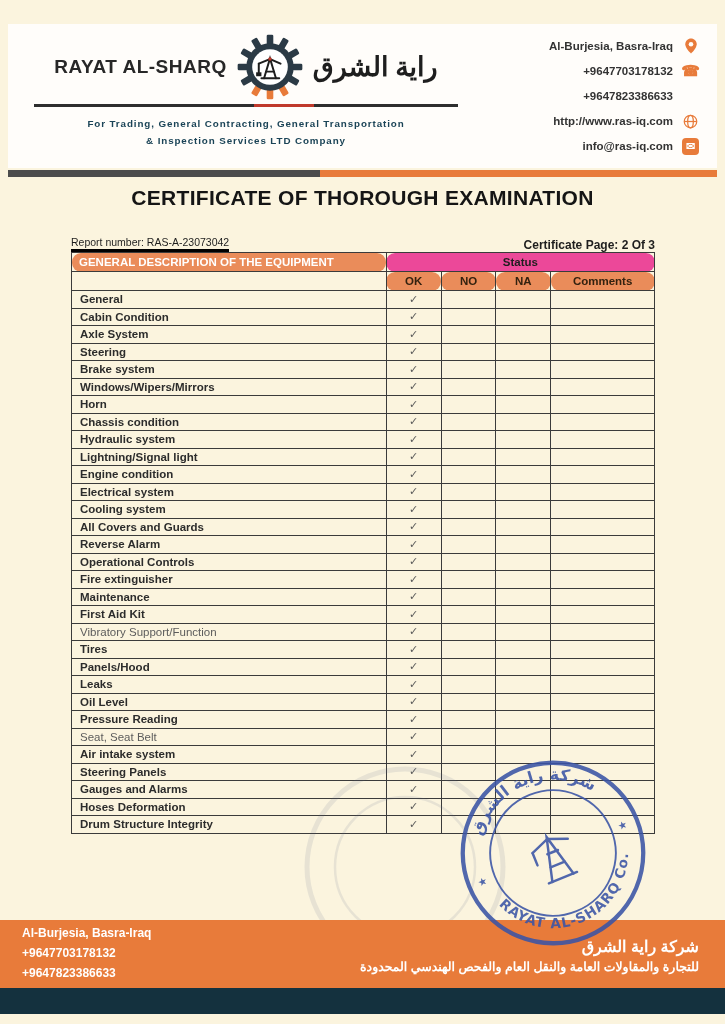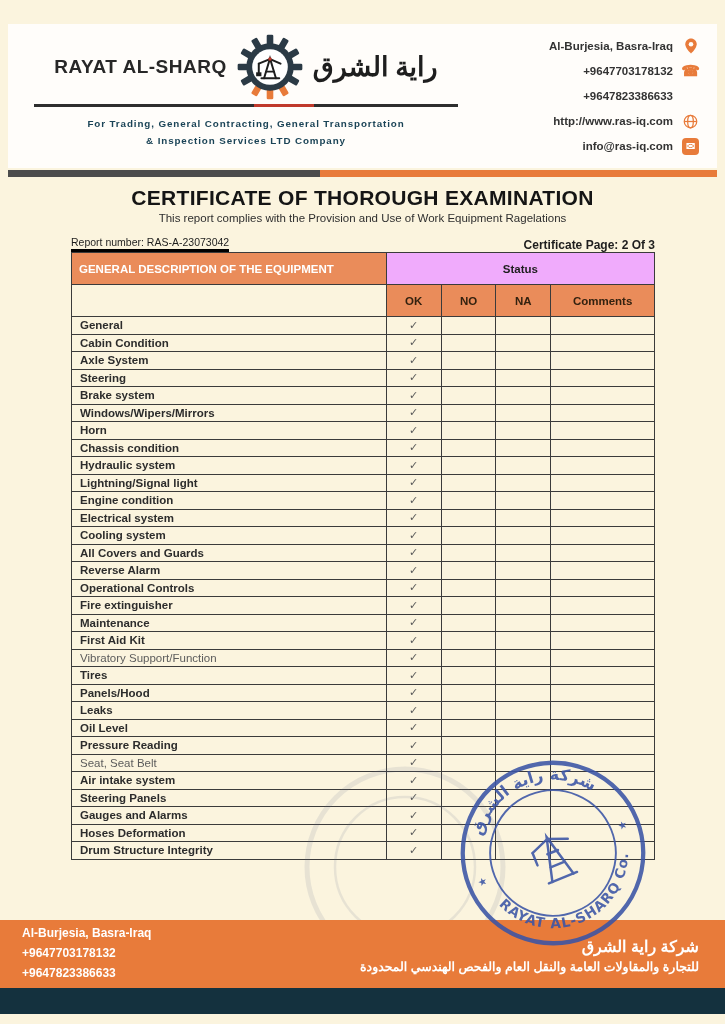--- a/index.html
+++ b/index.html
@@ -41,23 +41,23 @@
     font-size:11.5px; color:#2e2e2e; }
   
   .meta { position:absolute; top:236px; left:71px; right:70px;
     display:flex; justify-content:space-between; align-items:flex-end; }
   .report-no { font-size:10.5px; color:#1e1e1e; border-bottom:3px solid #000000; padding-bottom:1px; }
   .cert-page { font-size:12px; font-weight:700; color:#1e1e1e; }
   
   .tbl-wrap { position:absolute; top:252px; left:71px; right:70px; z-index:1; }
   table { width:100%; border-collapse:collapse; table-layout:fixed; }
   th, td { border:1px solid #3b3b3b; font-size:11.5px; }
-  th { height:32px; }
+  th { height:19px;border-radius:9px; }
   .th-equip { background:#ea8c5a; color:#fff; font-weight:700; text-align:left; padding-left:7px; font-size:11.5px; }
-  .th-status { background:#f0abfc; color:#1e1e1e; font-weight:700; text-align:center; }
+  .th-status { background:#ec4899; color:#1e1e1e; font-weight:700; text-align:center; }
   .th-empty { background:#fbf4de; }
   .th-col { background:#ea8c5a; color:#33210f; font-weight:700; text-align:center; }
   td { height:17.5px; background:#fbf4de; }
   .col-equip { font-weight:700; color:#2c2c2c; padding-left:8px; }
   .col-equip.light { font-weight:400; color:#5c5c5c; }
   .col-check { text-align:center; color:#5a5a5a; font-size:11px; }
   
   .watermark { position:absolute; left:300px; top:762px; z-index:2; opacity:.12; pointer-events:none; }
   .stamp { position:absolute; left:458px; top:758px; z-index:4; opacity:.88; pointer-events:none; }
   
@@ -147,21 +147,20 @@
       </div>
       <div class="contact-row">
         <span>info@ras-iq.com</span>
         <span class="cicon badge">✉</span>
       </div>
     </div>
   </div>
 
   <div class="divider"></div>
   <div class="title">CERTIFICATE OF THOROUGH EXAMINATION</div>
-  <div class="subtitle">This report complies with the Provision and Use of Work Equipment Ragelations</div>
 
   <div class="meta">
     <span class="report-no">Report number: RAS-A-23073042</span>
     <span class="cert-page">Certificate Page: 2 Of 3</span>
   </div>
 
   <div class="tbl-wrap">
     <table>
       <colgroup>
         <col style="width:54%">

